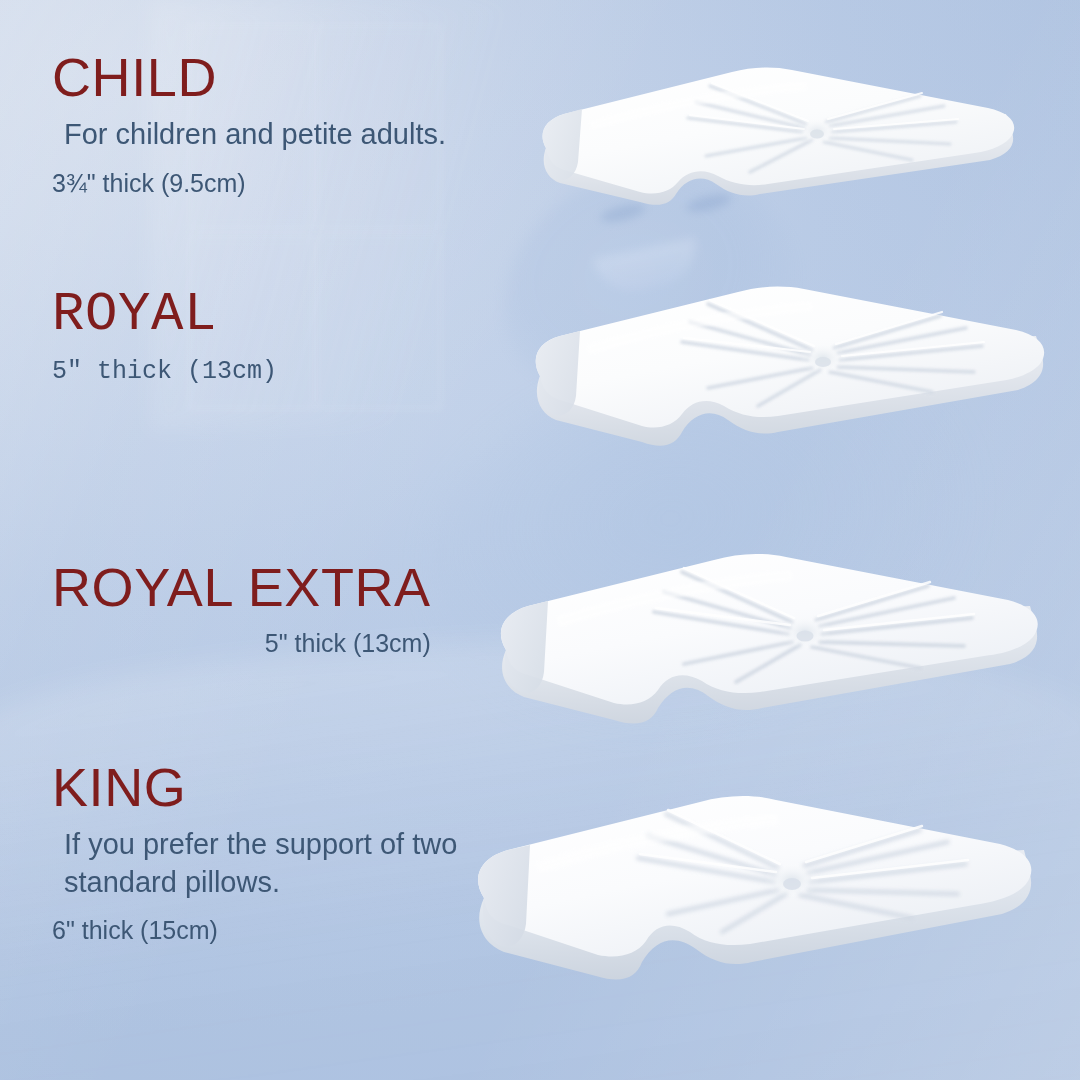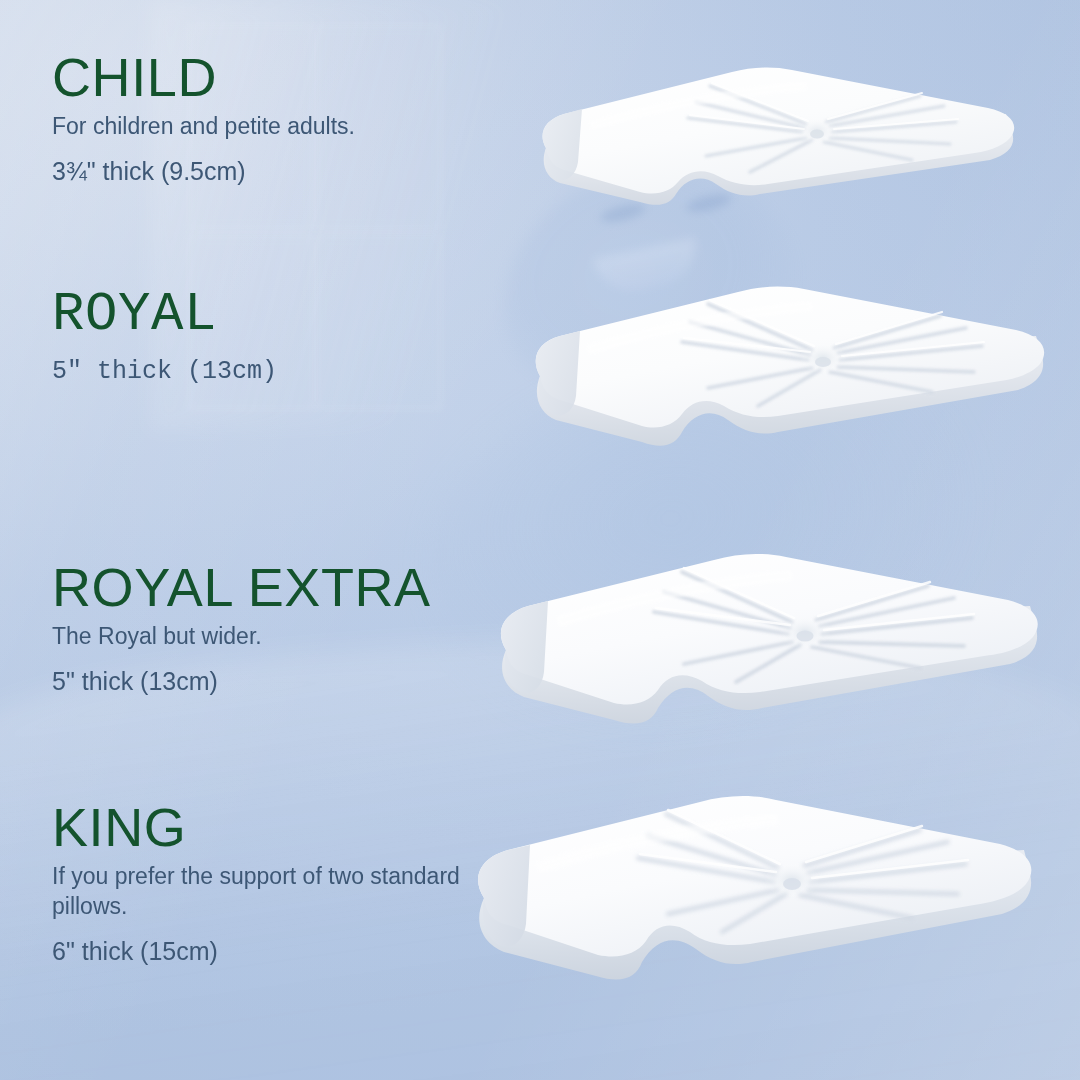--- a/index.html
+++ b/index.html
@@ -72,36 +72,36 @@
   }
   .bg-vignette{
     position:absolute;inset:0;
     background:radial-gradient(110% 95% at 45% 40%, rgba(255,255,255,.06) 0%, rgba(80,115,165,.10) 100%);
   }
 
   
   .block{position:absolute;left:52px;}
   .b-title{
     font-size:54px;line-height:1.0;letter-spacing:.6px;
-    font-weight:400;color:#14532d;white-space:nowrap;
+    font-weight:400;color:#7f1d1d;white-space:nowrap;
     margin:0 0 8px 0;
   }
   .b-desc{
-    font-size:23px;line-height:1.30;font-weight:400;
-    color:#3d5775;margin:0;max-width:470px;
+    font-size:29px;line-height:1.30;font-weight:400;
+    color:#3d5775;margin:12px;max-width:470px;
   }
   .b-thick{
     font-size:25px;line-height:1.25;font-weight:400;
     color:#3d5775;margin:14px 0 0 0;white-space:nowrap;
   }
 
   .block-child      {top:50px;}
   .block-royal      {top:288px;font-family:Liberation Mono, monospace;}
-  .block-royalextra {top:560px;}
-  .block-king       {top:800px;}
+  .block-royalextra {top:560px;text-align:right;}
+  .block-king       {top:760px;}
   .block-royalextra .b-desc{margin-top:2px;}
 
   
   .pillow{position:absolute;}
   .pillow svg{display:block;width:100%;height:100%;overflow:visible;}
 
   .p-child      {left:520px;top:52px;  width:520px;height:205px;}
   .p-royal      {left:512px;top:272px; width:560px;height:225px;}
   .p-royalextra {left:476px;top:540px; width:590px;height:235px;}
   .p-king       {left:452px;top:782px; width:608px;height:245px;}
@@ -132,21 +132,20 @@
     <p class="b-thick">3¾" thick (9.5cm)</p>
   </div>
 
   <div class="block block-royal">
     <h2 class="b-title">ROYAL</h2>
     <p class="b-thick">5" thick (13cm)</p>
   </div>
 
   <div class="block block-royalextra">
     <h2 class="b-title">ROYAL EXTRA</h2>
-    <p class="b-desc">The Royal but wider.</p>
     <p class="b-thick">5" thick (13cm)</p>
   </div>
 
   <div class="block block-king">
     <h2 class="b-title">KING</h2>
     <p class="b-desc">If you prefer the support of two standard pillows.</p>
     <p class="b-thick">6" thick (15cm)</p>
   </div>
 
   <div class="pillow p-child">

